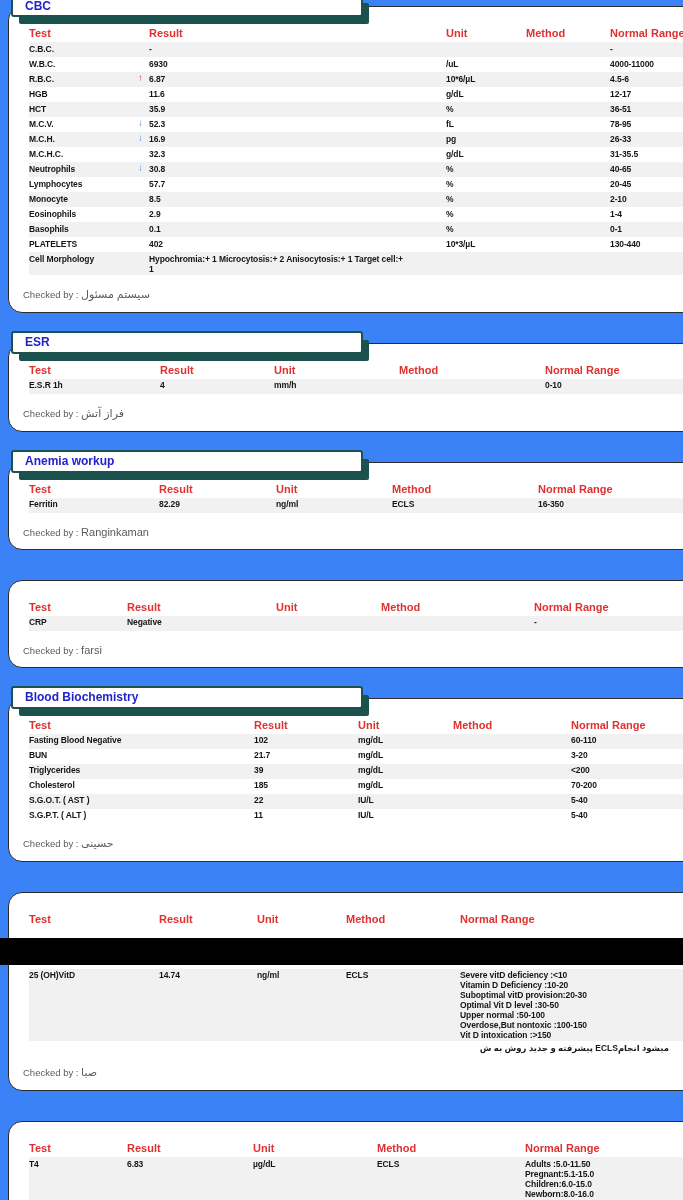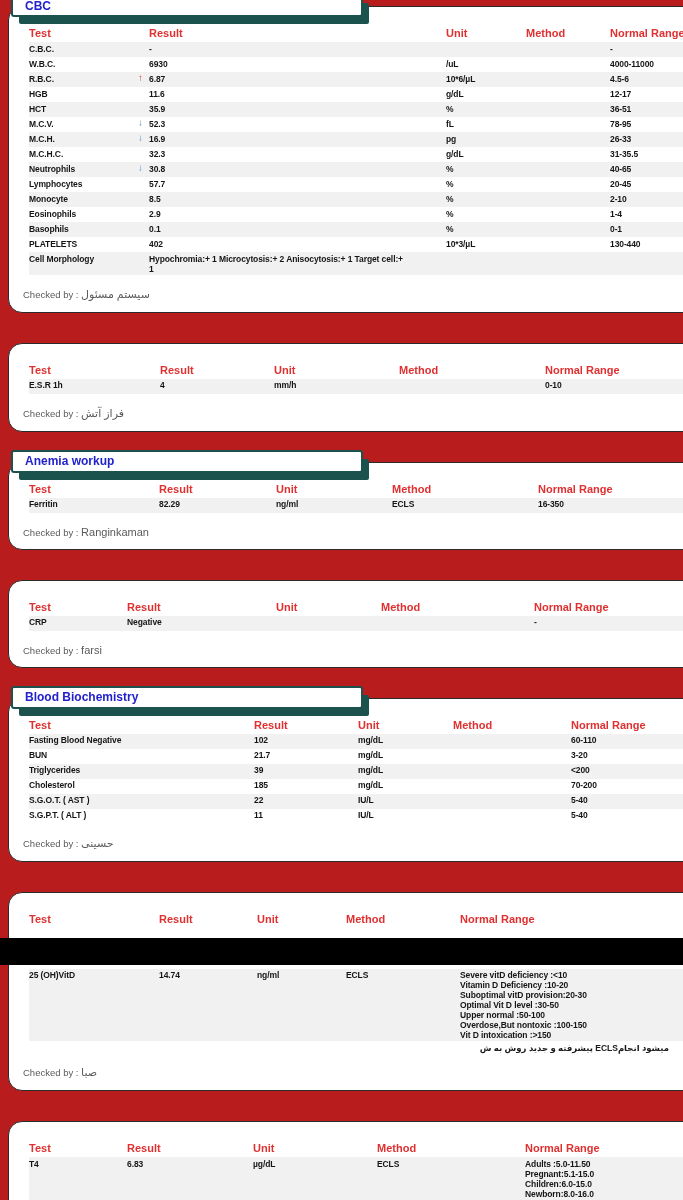--- a/index.html
+++ b/index.html
@@ -1,18 +1,18 @@
 <!DOCTYPE html>
 <html><head>
 <meta charset="utf-8">
 <style>
   html,body { margin:0; padding:0; background:#fff; }
   #page {
     position:relative; width:683px; height:1200px; overflow:hidden;
-    background:#b91c1c; font-family:"Liberation Sans","DejaVu Sans",sans-serif;
+    background:#3b82f6; font-family:"Liberation Sans","DejaVu Sans",sans-serif;
   }
   .panel {
     position:relative; margin-left:8px; width:702px;
     border:1.6px solid #2b2b2b; border-radius:14px;
     padding:14px 0 8px 12px; box-sizing:border-box; background:#fff;
   }
   .panel.first { margin-top:6px; }
   .panel.next  { margin-top:30px; }
   .tab {
     position:absolute; top:-13px; left:2px; z-index:4;
@@ -180,20 +180,23 @@
 1</span></div>
           <div class="cell"><span></span></div>
           <div class="cell"><span></span></div>
           <div class="cell"><span></span></div>
         </div>
       </div>
     <div class="checked"><span>Checked by :</span> <span class="checker">مسئول ‎سیستم</span></div>
   </section>
 
   <section class="panel next">
+    <div class="tab">
+        <span>ESR</span>
+      </div>
     <div class="thead cols-esr">
         <div class="hcell">Test</div>
         <div class="hcell">Result</div>
         <div class="hcell">Unit</div>
         <div class="hcell">Method</div>
         <div class="hcell">Normal Range</div>
       </div>
     <div class="tbody">
         <div class="row cols-esr">
           <div class="cell"><span>E.S.R 1h</span></div>

